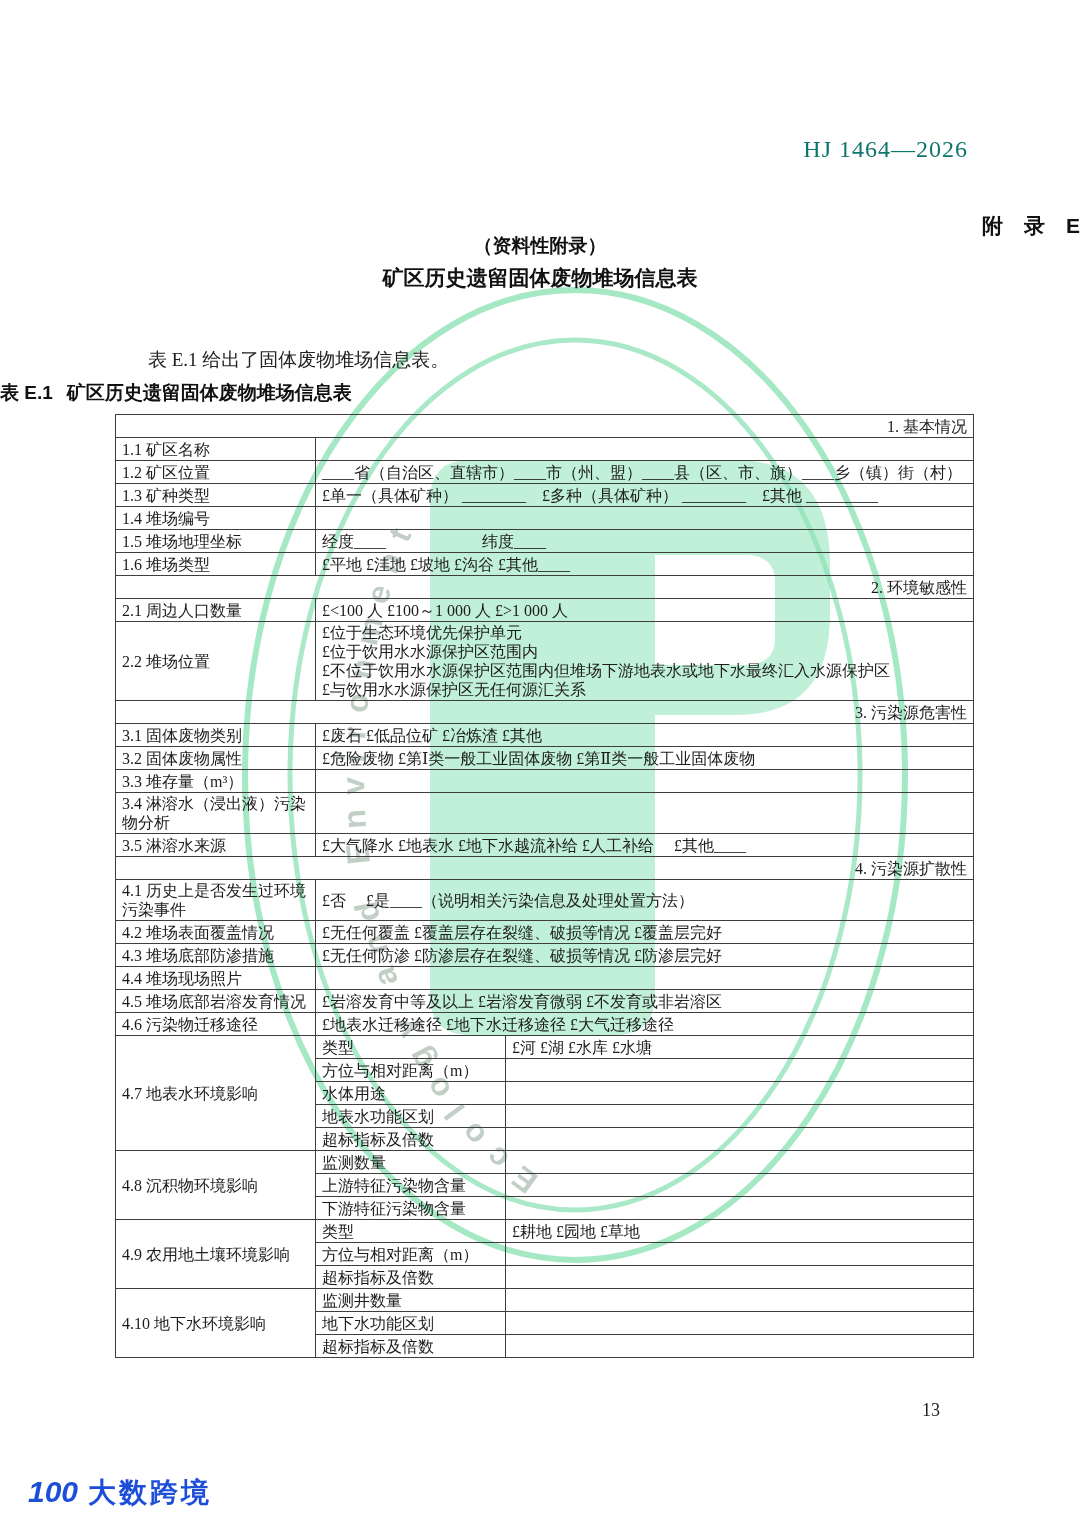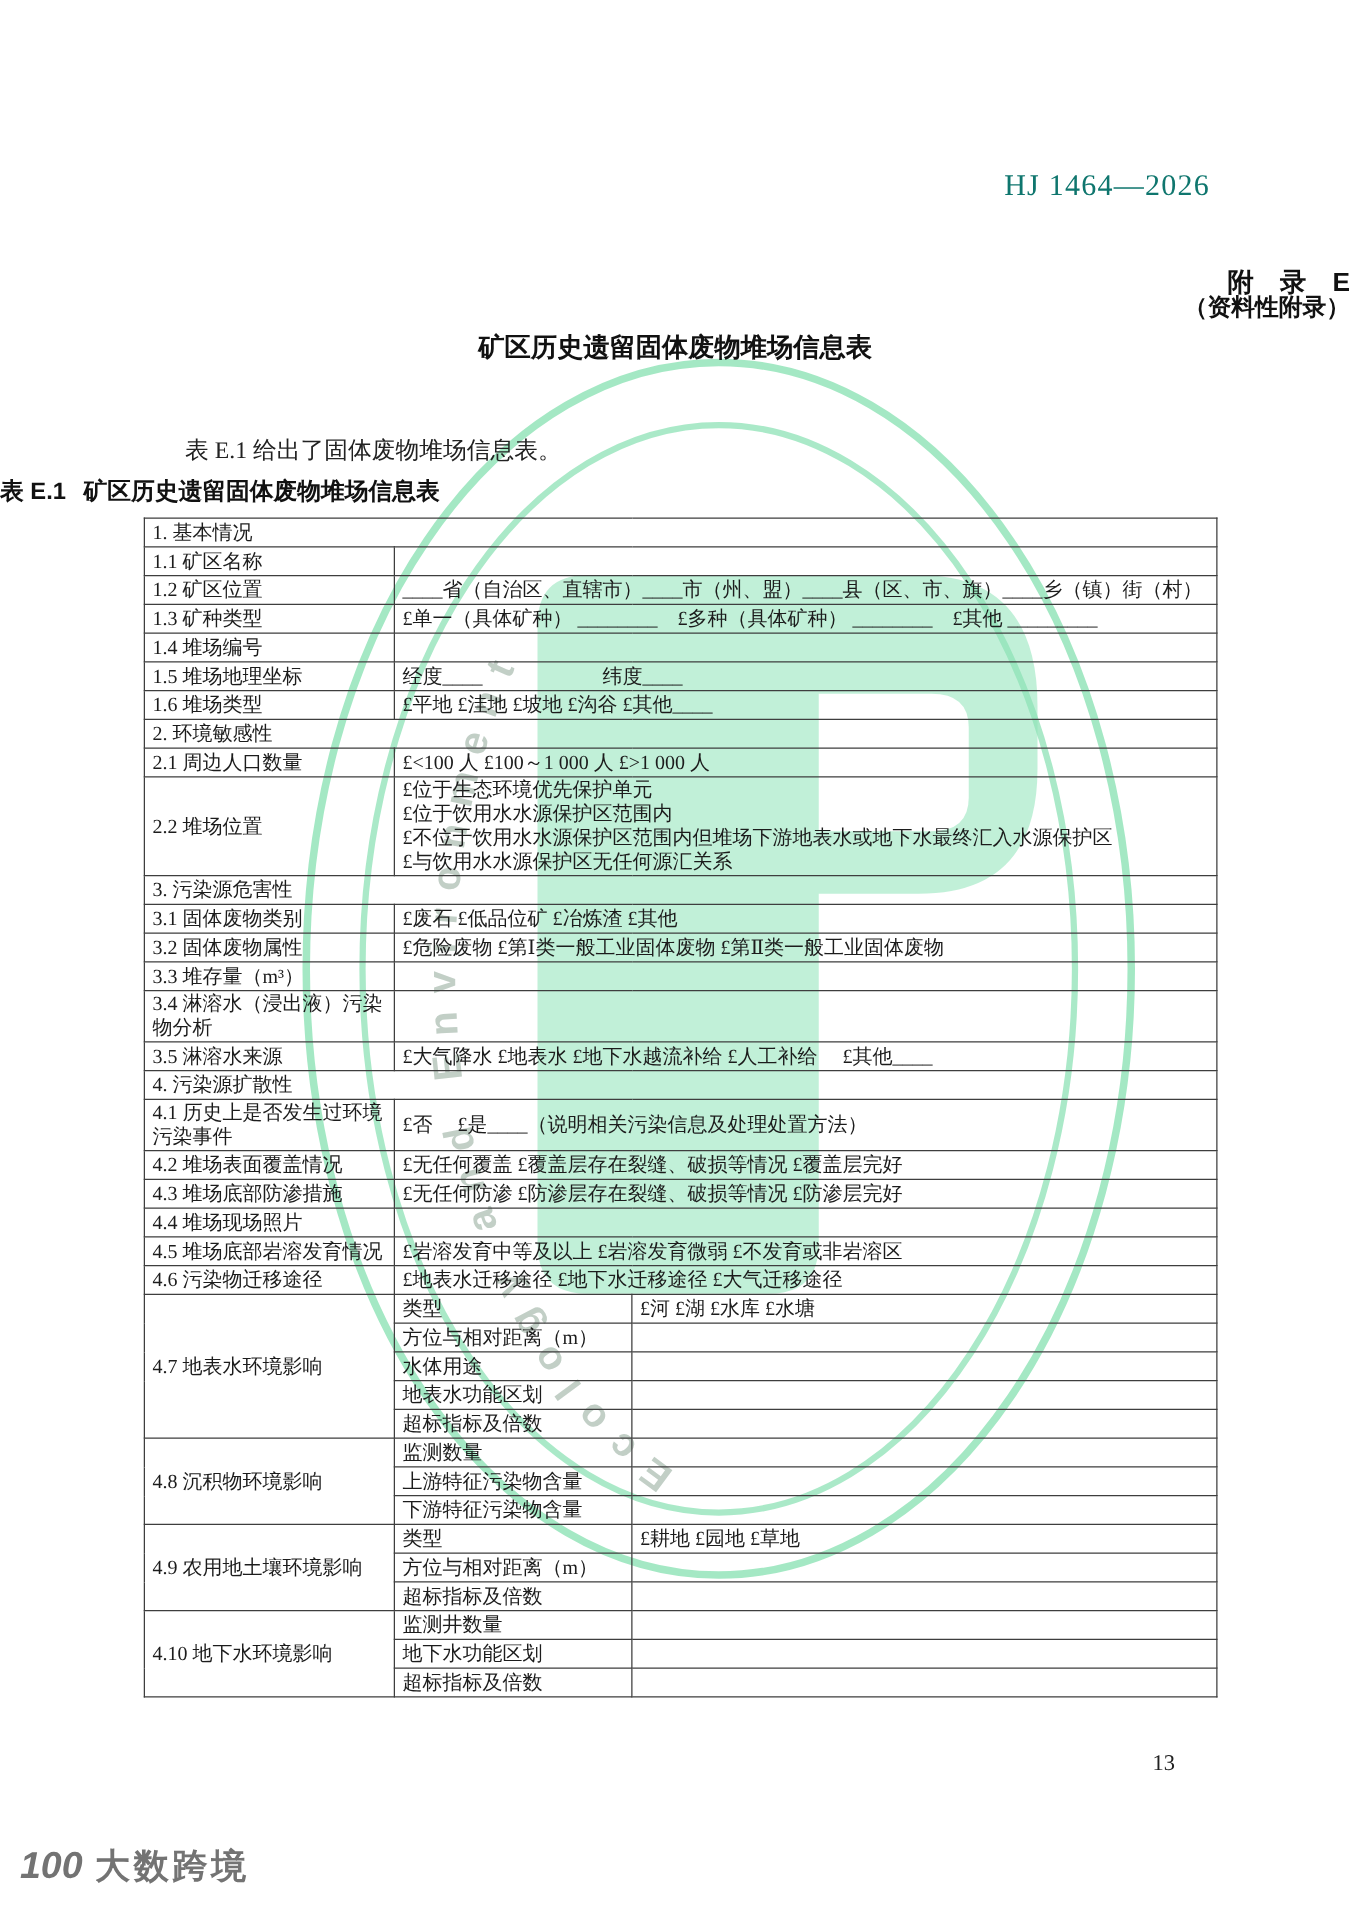--- a/index.html
+++ b/index.html
@@ -19,21 +19,21 @@
   .doc-number{
     position:absolute;top:136px;right:112px;
     font-size:24px;letter-spacing:1px;color:#0f766e;
   }
   .appendix-title{
     position:absolute;top:212px;left:0;width:100%;text-align:right;
     font-family:"Liberation Sans","DejaVu Sans",sans-serif;
     font-weight:bold;font-size:21px;color:#111;
   }
   .appendix-type{
-    position:absolute;top:233px;left:0;width:100%;text-align:right;
+    position:absolute;top:233px;left:0;width:100%;text-align:center;
     font-family:"Liberation Sans","DejaVu Sans",sans-serif;
     font-weight:bold;font-size:19px;color:#111;
   }
   .appendix-subtitle{
     position:absolute;top:264px;left:0;width:100%;text-align:center;
     font-family:"Liberation Sans","DejaVu Sans",sans-serif;
     font-weight:bold;font-size:21px;color:#111;
   }
   .intro{
     position:absolute;top:328px;left:148px;
@@ -51,31 +51,31 @@
   }
   .info-table td{
     border:1px solid #3e3e3e;
     padding:1px 6px;
     font-size:16px;line-height:19px;
     vertical-align:middle;
     color:#1c1c1c;
     overflow:hidden;
   }
   .info-table tr{height:23px;}
-  .info-table td.section{font-size:16px;}
+  .info-table td.section{font-size:16px;text-align:right;}
   .info-table td.val,.info-table td.sublbl{white-space:pre-wrap;}
   .page-number{
     position:absolute;top:1400px;right:140px;
     font-size:18px;color:#222;
   }
   .brand-wm{
-    position:absolute;left:16px;top:1474px;
+    position:absolute;left:28px;top:1474px;
     font-family:"Liberation Sans","DejaVu Sans",sans-serif;
     font-weight:bold;font-size:28px;letter-spacing:3px;
-    color:#737373;user-select:none;
+    color:#1d4ed8;user-select:none;
   }
   .brand-wm .brand-logo{
     font-style:italic;letter-spacing:0;margin-right:10px;font-size:30px;
   }
 </style>
 </head>
 <body>
 
 <div class="page">
 

